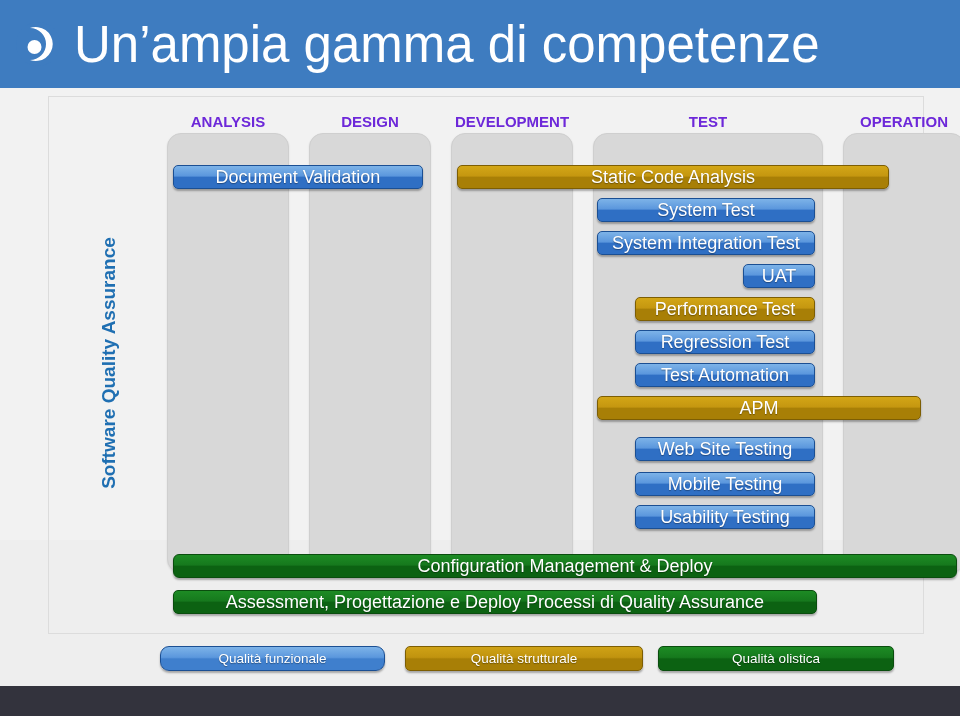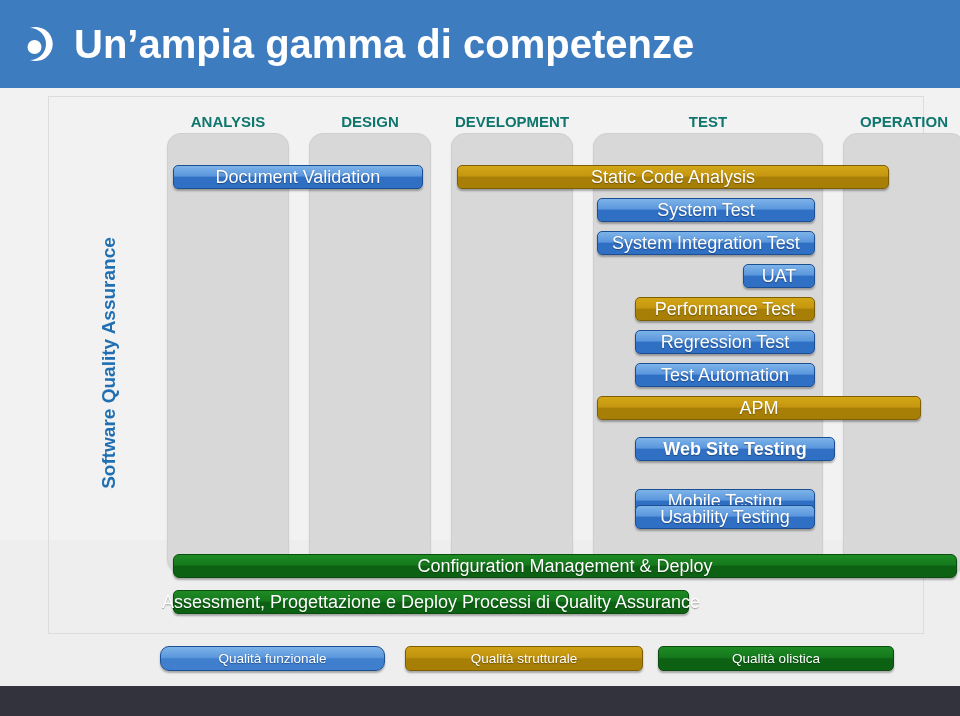--- a/index.html
+++ b/index.html
@@ -19,22 +19,22 @@
   }
   #logo-mark{
     width:44px;height:44px;margin-left:16px;margin-right:14px;
     border-radius:50%;
     background:#3e7cc0;
     position:relative;flex:0 0 auto;
   }
   #logo-mark svg{display:block;}
   #title-text{
     color:#ffffff;
-    font-size:40px;
-    font-weight:700;
+    font-size:51px;
+    font-weight:400;
     letter-spacing:0px;
     white-space:nowrap;
     line-height:1;
   }
 
   
   #stage{
     position:absolute;left:0;top:88px;width:960px;height:628px;
     background:#f2f2f2;
   }
@@ -51,21 +51,21 @@
   #frame{
     position:absolute;left:48px;top:8px;width:876px;height:538px;
     border:1px solid #dcdcdc;
     background:transparent;
     box-sizing:border-box;
   }
 
   
   .col-head{
     position:absolute;top:16px;
-    color:#0f766e;
+    color:#6d28d9;
     font-size:15px;
     font-weight:bold;
     text-align:center;
     white-space:nowrap;
   }
 
   
   .lane{
     position:absolute;
     background:#d8d8d8;
@@ -177,25 +177,25 @@
     <div id="bars-layer">
         <div class="bar blue" style="left: 124px; top: 68px; width: 250px;">Document Validation</div>
         <div class="bar gold" style="left: 408px; top: 68px; width: 432px; text-align: center;">Static Code Analysis</div>
         <div class="bar blue" style="left: 548px; top: 101px; width: 218px;">System Test</div>
         <div class="bar blue" style="left: 548px; top: 134px; width: 218px;">System Integration Test</div>
         <div class="bar blue" style="left: 694px; top: 167px; width: 72px;">UAT</div>
         <div class="bar gold" style="left: 586px; top: 200px; width: 180px;">Performance Test</div>
         <div class="bar blue" style="left: 586px; top: 233px; width: 180px;">Regression Test</div>
         <div class="bar blue" style="left: 586px; top: 266px; width: 180px;">Test Automation</div>
         <div class="bar gold" style="left: 548px; top: 299px; width: 324px;">APM</div>
-        <div class="bar blue" style="left: 586px; top: 340px; width: 200px; font-weight: bold;">Web Site Testing</div>
-        <div class="bar blue" style="left: 586px; top: 392px; width: 180px;">Mobile Testing</div>
+        <div class="bar blue" style="left: 586px; top: 340px; width: 180px;">Web Site Testing</div>
+        <div class="bar blue" style="left: 586px; top: 375px; width: 180px;">Mobile Testing</div>
         <div class="bar blue" style="left: 586px; top: 408px; width: 180px;">Usability Testing</div>
         <div class="bar green" style="left: 124px; top: 457px; width: 784px; border-radius: 6px;">Configuration Management &amp; Deploy</div>
-        <div class="bar green" style="left: 124px; top: 493px; width: 516px;">Assessment, Progettazione e Deploy Processi di Quality Assurance</div>
+        <div class="bar green" style="left: 124px; top: 493px; width: 644px;">Assessment, Progettazione e Deploy Processi di Quality Assurance</div>
       </div>
   </div>
 
   <div id="legend-layer">
       <div class="legend-item blue" style="left: 160px; width: 225px; top: 558px; border-radius: 9px;">Qualità funzionale</div>
       <div class="legend-item gold" style="left: 405px; width: 238px; top: 558px;">Qualità strutturale</div>
       <div class="legend-item green" style="left: 658px; width: 236px; top: 558px;">Qualità olistica</div>
     </div>
 </div>
 

